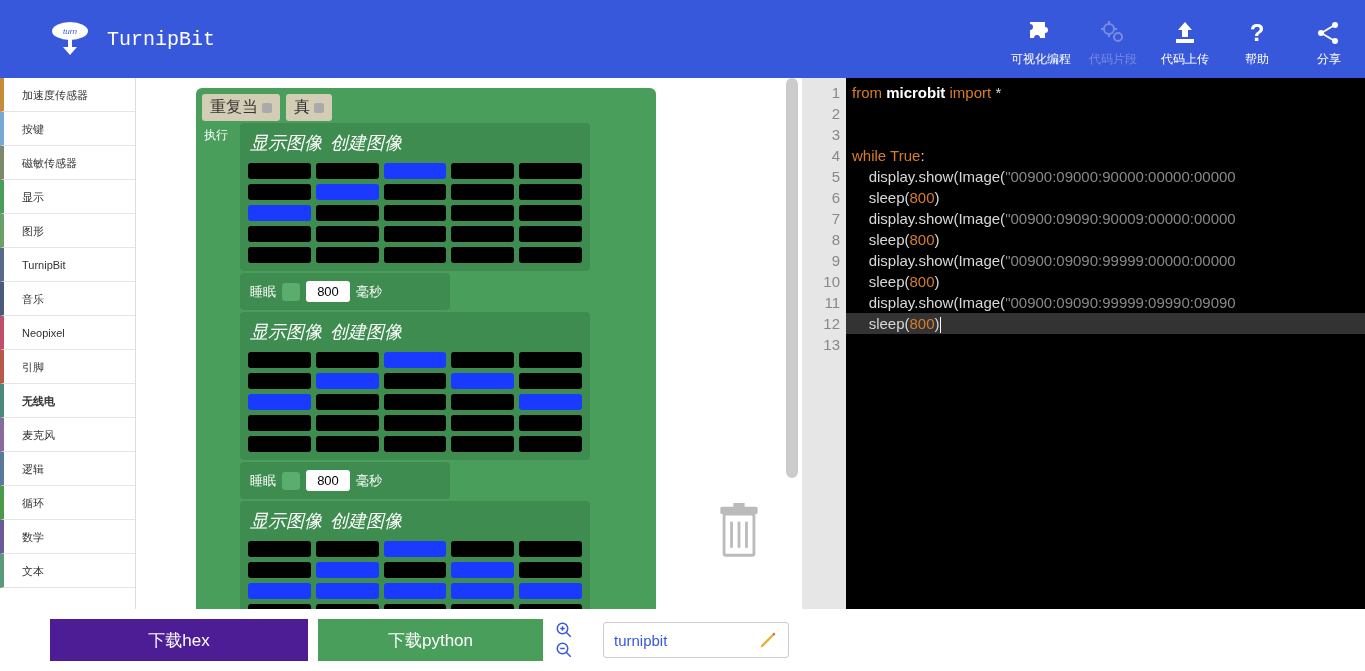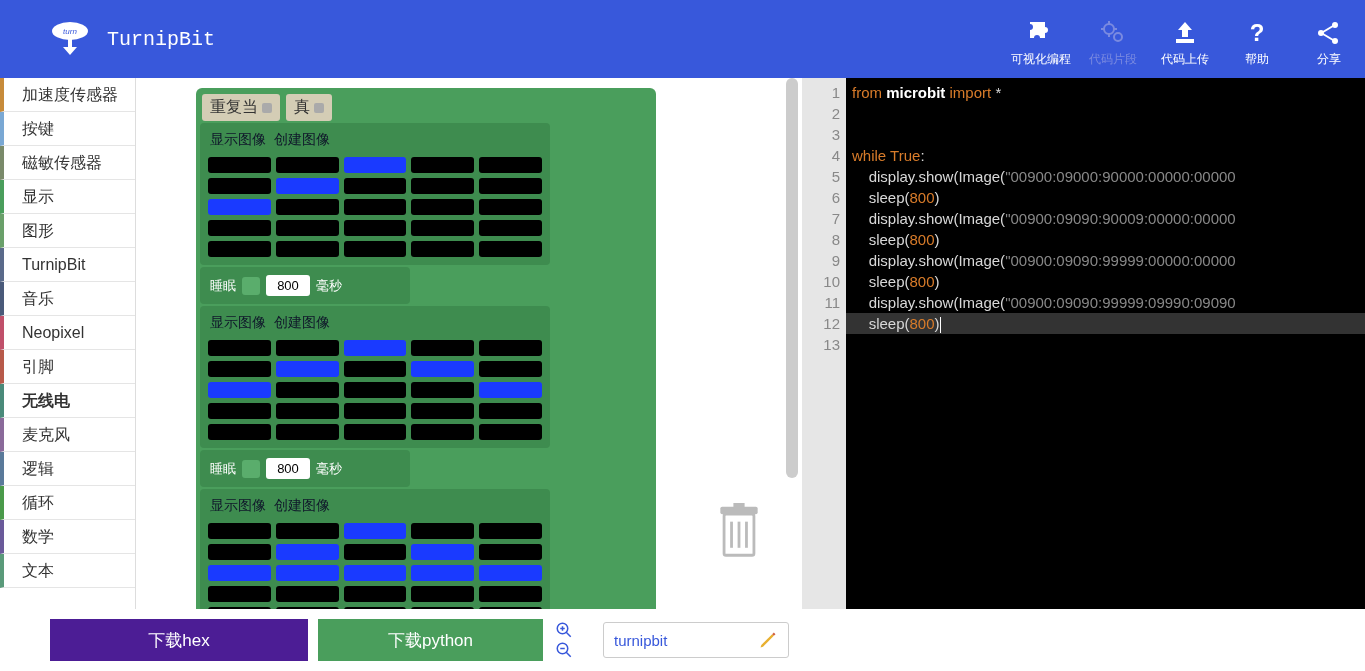--- a/index.html
+++ b/index.html
@@ -11,35 +11,35 @@
 .logo-icon svg { width: 100%; height: 100%; }
 .logo-text { font-size: 20px; font-family: 'Courier New', monospace; }
 .header-spacer { flex: 1; }
 .header-btn { width: 72px; text-align: center; font-size: 12px; cursor: pointer; padding-top: 8px; }
 .header-btn.disabled { color: #7a8ae0; }
 .header-btn svg { width: 28px; height: 28px; display: block; margin: 0 auto 4px; fill: currentColor; }
 
 .main { display: flex; height: 531px; }
 
 .sidebar { width: 136px; border-right: 1px solid #ddd; overflow-y: auto; }
-.sidebar-item { height: 34px; line-height: 34px; padding-left: 18px; font-size: 16px; border-bottom: 1px solid #e5e5e5; border-left: 4px solid; cursor: pointer; color: #333; }
+.sidebar-item { height: 34px; line-height: 34px; padding-left: 18px; font-size: 11px; border-bottom: 1px solid #e5e5e5; border-left: 4px solid; cursor: pointer; color: #333; }
 
 .canvas { flex: 1; background: #fff; position: relative; overflow: hidden; }
 
 .block-container { position: absolute; left: 60px; top: 10px; }
 .while-block { background: #4a9e5c; border-radius: 6px 6px 0 0; padding: 4px 0 0 0; width: 460px; }
 .while-header { display: flex; align-items: center; padding: 2px 6px; gap: 6px; }
 .while-header .pill { background: #d4cdb5; color: #333; font-size: 16px; padding: 3px 8px; border-radius: 3px; display: inline-flex; align-items: center; gap: 4px; }
 .while-header .pill .dd { width: 10px; height: 10px; background: #aaa; border-radius: 2px; }
 .exec-label { color: #fff; font-size: 12px; padding: 4px 8px; }
 .inner-stack { margin-left: 38px; }
 
 .show-block { background: #3e8c4f; border-radius: 4px; padding: 6px; margin-bottom: 2px; width: 350px; }
 .show-header { display: flex; gap: 8px; padding: 2px 4px 6px; }
-.show-header span { color: #0f172a; font-size: 14px; }
+.show-header span { color: #ffffff; font-size: 18px; font-style: italic; }
 .pixel-grid { display: grid; grid-template-columns: repeat(5, 1fr); gap: 5px; padding: 2px; }
 .pixel { height: 16px; background: #000; border-radius: 3px; }
 .pixel.on { background: #1a3aff; }
 
 .sleep-block { background: #3e8c4f; border-radius: 4px; padding: 8px 10px; margin-bottom: 2px; width: 210px; display: flex; align-items: center; gap: 6px; color: #fff; font-size: 13px; }
 .sleep-block .puzzle { width: 18px; height: 18px; background: #5aad6c; border-radius: 3px; }
 .sleep-block input { width: 44px; padding: 3px; border: none; border-radius: 3px; text-align: center; font-size: 13px; }
 
 .trash { position: absolute; right: 40px; bottom: 50px; width: 46px; height: 56px; }
 .trash svg { width: 100%; height: 100%; fill: #bbb; }
@@ -151,20 +151,21 @@
     </div>
 
   <div class="canvas">
     <div class="block-container" id="block-container">
         <div class="while-block">
   <div class="while-header">
     <span class="pill">重复当 <span class="dd"></span></span>
     <span class="pill">真 <span class="dd"></span></span>
   </div>
   <div style="display:flex">
+    <div class="exec-label">执行</div>
     <div class="inner-stack" style="margin-left:4px">
               <div class="show-block">
     <div class="show-header">
                   <span>显示图像</span>
                   <span>创建图像</span>
                 </div>
     <div class="pixel-grid">
                   <div class="pixel"></div>
                   <div class="pixel"></div>
                   <div class="pixel on"></div>

